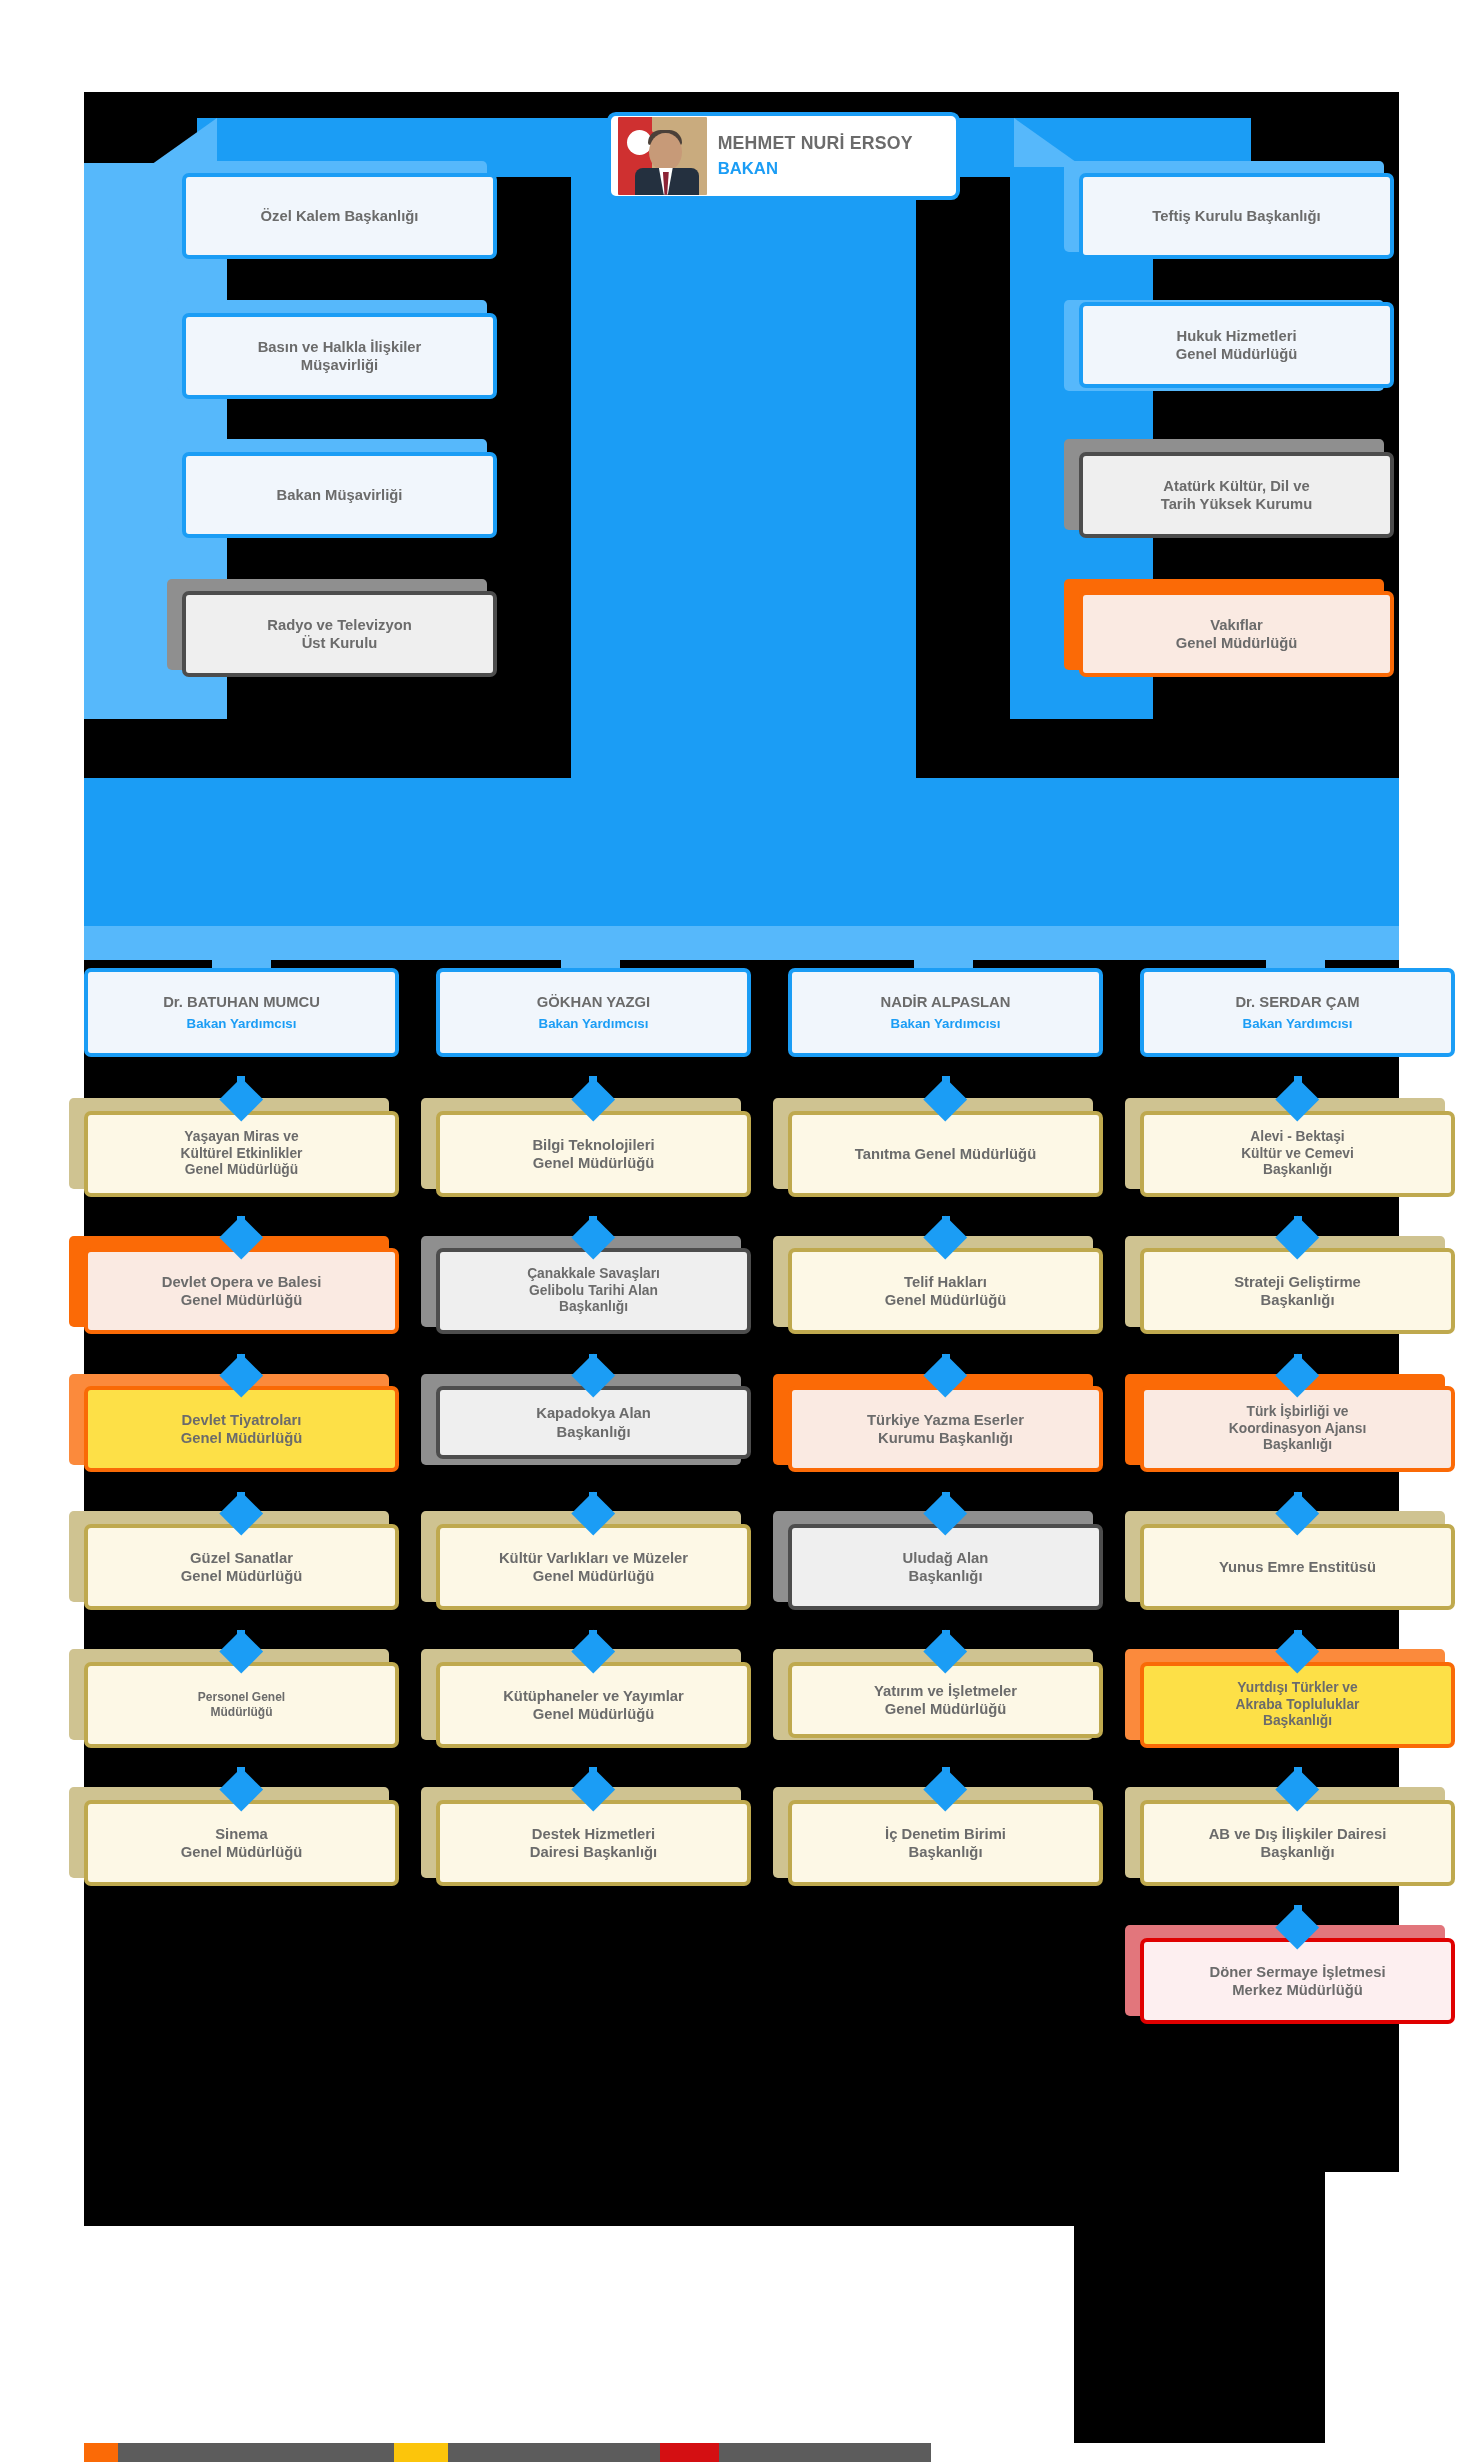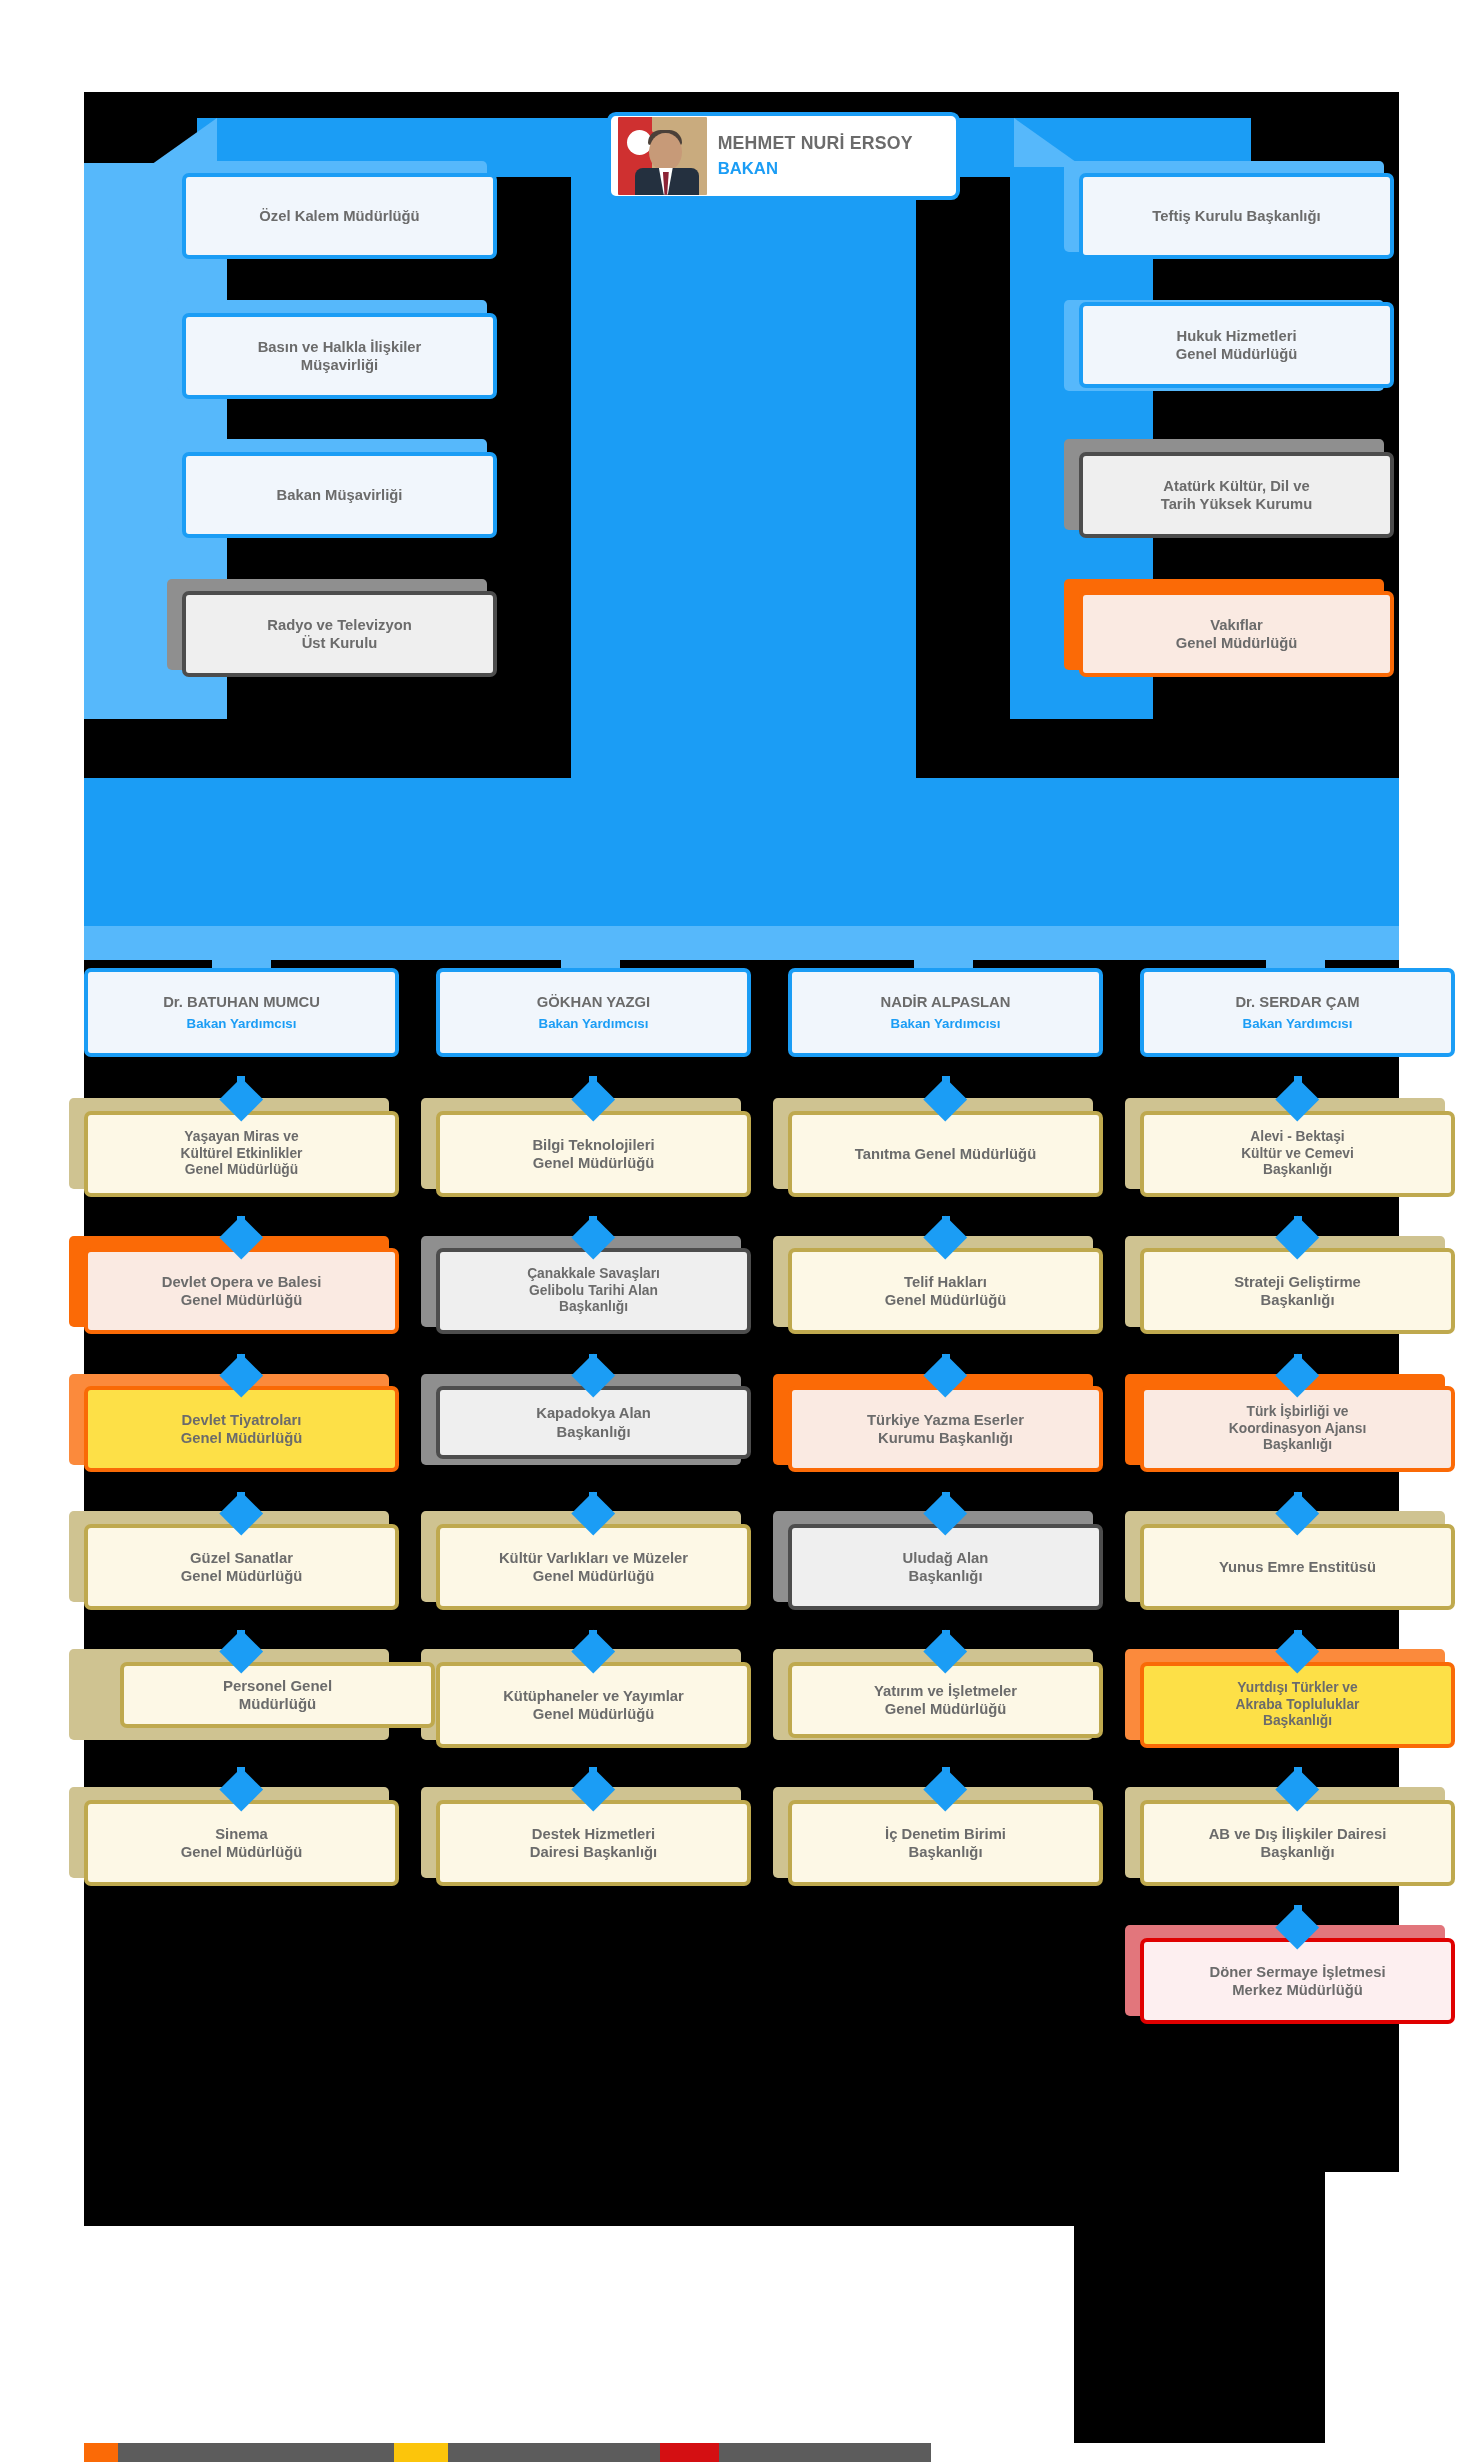--- a/index.html
+++ b/index.html
@@ -150,21 +150,21 @@
     </div>
     <div id="ministerText">
       <div id="ministerName">MEHMET NURİ ERSOY</div>
       <div id="ministerRole">BAKAN</div>
     </div>
   </div>
 
   <div id="nodes">
       <div class="plate p-blue" style="left: 167px; top: 161px; width: 320px; height: 91px;"></div>
       <div class="node v-blue" style="left: 182px; top: 173px; width: 315px; height: 86px; font-size: 14.8px;">
-        <span class="lbl">Özel Kalem Müdürlüğü</span>
+        <span class="lbl">Özel Kalem Başkanlığı</span>
       </div>
       <div class="plate p-blue" style="left: 167px; top: 300px; width: 320px; height: 91px;"></div>
       <div class="node v-blue" style="left: 182px; top: 313px; width: 315px; height: 86px; font-size: 14.8px;">
         <span class="lbl">Basın ve Halkla İlişkiler<br>Müşavirliği</span>
       </div>
       <div class="plate p-blue" style="left: 167px; top: 439px; width: 320px; height: 91px;"></div>
       <div class="node v-blue" style="left: 182px; top: 452px; width: 315px; height: 86px; font-size: 14.8px;">
         <span class="lbl">Bakan Müşavirliği</span>
       </div>
       <div class="plate p-gray" style="left: 167px; top: 579px; width: 320px; height: 91px;"></div>
@@ -223,21 +223,21 @@
       </div>
       <div class="stub" style="left: 237px; top: 1492px; height: 17.7px;"></div>
       <div class="diamond" style="left: 226px; top: 1498px;"></div>
       <div class="plate p-khaki" style="left: 69px; top: 1511px; width: 320px; height: 91px;"></div>
       <div class="node v-khaki" style="left: 84px; top: 1524px; width: 315px; height: 86px; font-size: 14.8px;">
         <span class="lbl">Güzel Sanatlar<br>Genel Müdürlüğü</span>
       </div>
       <div class="stub" style="left: 237px; top: 1630px; height: 17.7px;"></div>
       <div class="diamond" style="left: 226px; top: 1636px;"></div>
       <div class="plate p-khaki" style="left: 69px; top: 1649px; width: 320px; height: 91px;"></div>
-      <div class="node v-khaki" style="left: 84px; top: 1662px; width: 315px; height: 66px; font-size: 15px; margin-left: 36px;">
+      <div class="node v-khaki" style="left: 84px; top: 1662px; width: 315px; height: 86px; font-size: 12px;">
         <span class="lbl">Personel Genel<br>Müdürlüğü</span>
       </div>
       <div class="stub" style="left: 237px; top: 1767px; height: 17.7px;"></div>
       <div class="diamond" style="left: 226px; top: 1774px;"></div>
       <div class="plate p-khaki" style="left: 69px; top: 1787px; width: 320px; height: 91px;"></div>
       <div class="node v-khaki" style="left: 84px; top: 1800px; width: 315px; height: 86px; font-size: 14.8px;">
         <span class="lbl">Sinema<br>Genel Müdürlüğü</span>
       </div>
       <div class="stub" style="left: 589px; top: 1076px; height: 19.7px;"></div>
       <div class="diamond" style="left: 578px; top: 1084px;"></div>

